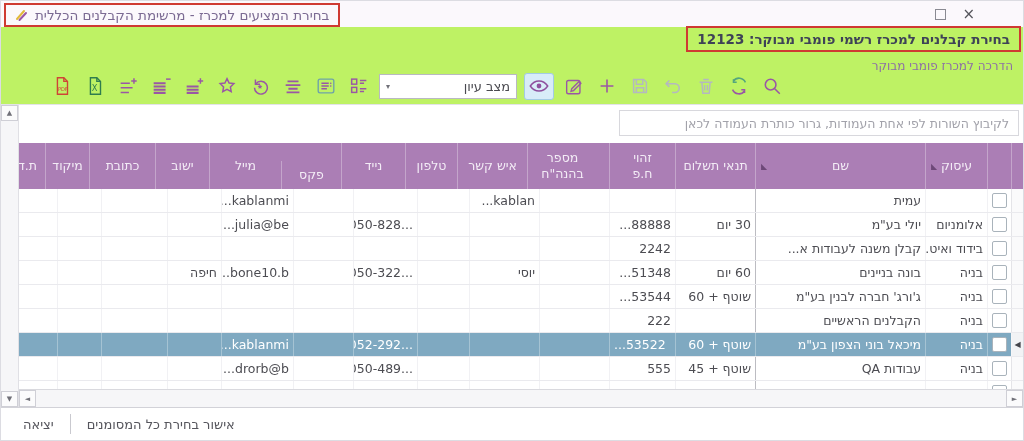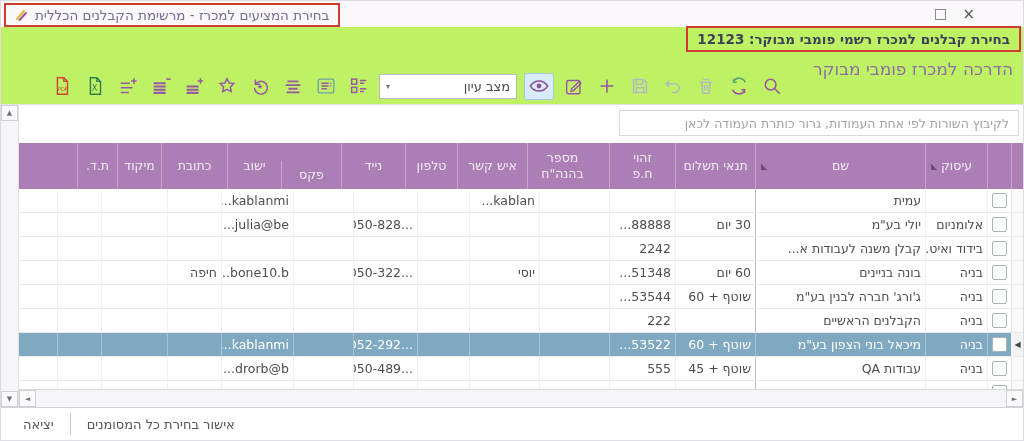--- a/index.html
+++ b/index.html
@@ -11,21 +11,21 @@
   .title-box{position:absolute;left:3px;top:2px;display:flex;align-items:center;gap:7px;
              border:2px solid #cf3a32;padding:2px 9px;background:transparent;}
   .app-title{font-size:13.5px;color:#7b6a93;direction:rtl;white-space:nowrap;}
   .win-controls{position:absolute;right:48px;top:7px;display:flex;gap:16px;align-items:center;}
   .wc-max{width:9px;height:9px;border:1.5px solid #8a8a92;display:inline-block;}
   .wc-close{font-size:15px;line-height:12px;color:#55555c;}
 
   
   .header-box{position:absolute;right:2px;top:25px;border:2px solid #cf3a32;padding:3px 9px;
               font-weight:bold;font-size:13.5px;color:#3e4257;direction:rtl;background:transparent;white-space:nowrap;}
-  .subtitle{position:absolute;right:10px;top:58px;font-size:17px;color:#8d6fa4;direction:rtl;white-space:nowrap;}
+  .subtitle{position:absolute;right:10px;top:58px;font-size:12px;color:#8d6fa4;direction:rtl;white-space:nowrap;}
 
   
   .toolbar{position:absolute;left:48px;top:68px;height:34px;display:flex;align-items:center;gap:7px;}
   .tb{width:26px;height:26px;border:none;background:transparent;padding:0;margin:0;display:flex;
       align-items:center;justify-content:center;cursor:default;}
   .tb.active{background:#d8ecf8;border:1px solid #a3cbe4;border-radius:3px;width:30px;height:27px;}
   .combo{width:138px;height:25px;border:1px solid #b9b9c2;background:#fff;display:flex;
          align-items:center;justify-content:space-between;padding:0 6px;box-sizing:border-box;}
   .combo .caret{font-size:8px;color:#707078;}
   .combo .val{font-size:13px;color:#4a4a50;direction:rtl;}
@@ -258,20 +258,23 @@
           </div>
           <div class="hcell phone" style="width: 52px;">
             <span class="hlabel">טלפון</span>
           </div>
           <div class="hcell mobile" style="width: 64px;">
             <span class="hlabel">נייד</span>
           </div>
           <div class="hcell fax" style="width: 60px; margin-top: 18px;">
             <span class="hlabel">פקס</span>
           </div>
+          <div class="hcell email" style="width: 72px;">
+            <span class="hlabel">מייל</span>
+          </div>
           <div class="hcell city" style="width: 54px;">
             <span class="hlabel">ישוב</span>
           </div>
           <div class="hcell address" style="width: 66px;">
             <span class="hlabel">כתובת</span>
           </div>
           <div class="hcell zip" style="width: 44px;">
             <span class="hlabel">מיקוד</span>
           </div>
           <div class="hcell pob" style="width: 40px;">
@@ -462,21 +465,21 @@
             </div>
             <div class="cell occupation" style="width: 62px;">
               <bdi dir="auto">בניה</bdi>
             </div>
             <div class="cell name" style="width: 170px;">
               <bdi dir="auto">מיכאל בוני הצפון בע"מ</bdi>
             </div>
             <div class="cell terms" style="width: 80px;">
               <bdi dir="auto">שוטף + 60</bdi>
             </div>
-            <div class="cell company_id" style="width: 66px;">
+            <div class="cell company_id" style="width: 66px; justify-content: flex-end;">
               <bdi dir="auto">...53522</bdi>
             </div>
             <div class="cell account" style="width: 70px;"></div>
             <div class="cell contact" style="width: 70px;"></div>
             <div class="cell phone" style="width: 52px;"></div>
             <div class="cell mobile" style="width: 64px;">
               <bdi dir="auto">052-292...</bdi>
             </div>
             <div class="cell fax" style="width: 60px;"></div>
             <div class="cell email" style="width: 72px;">

